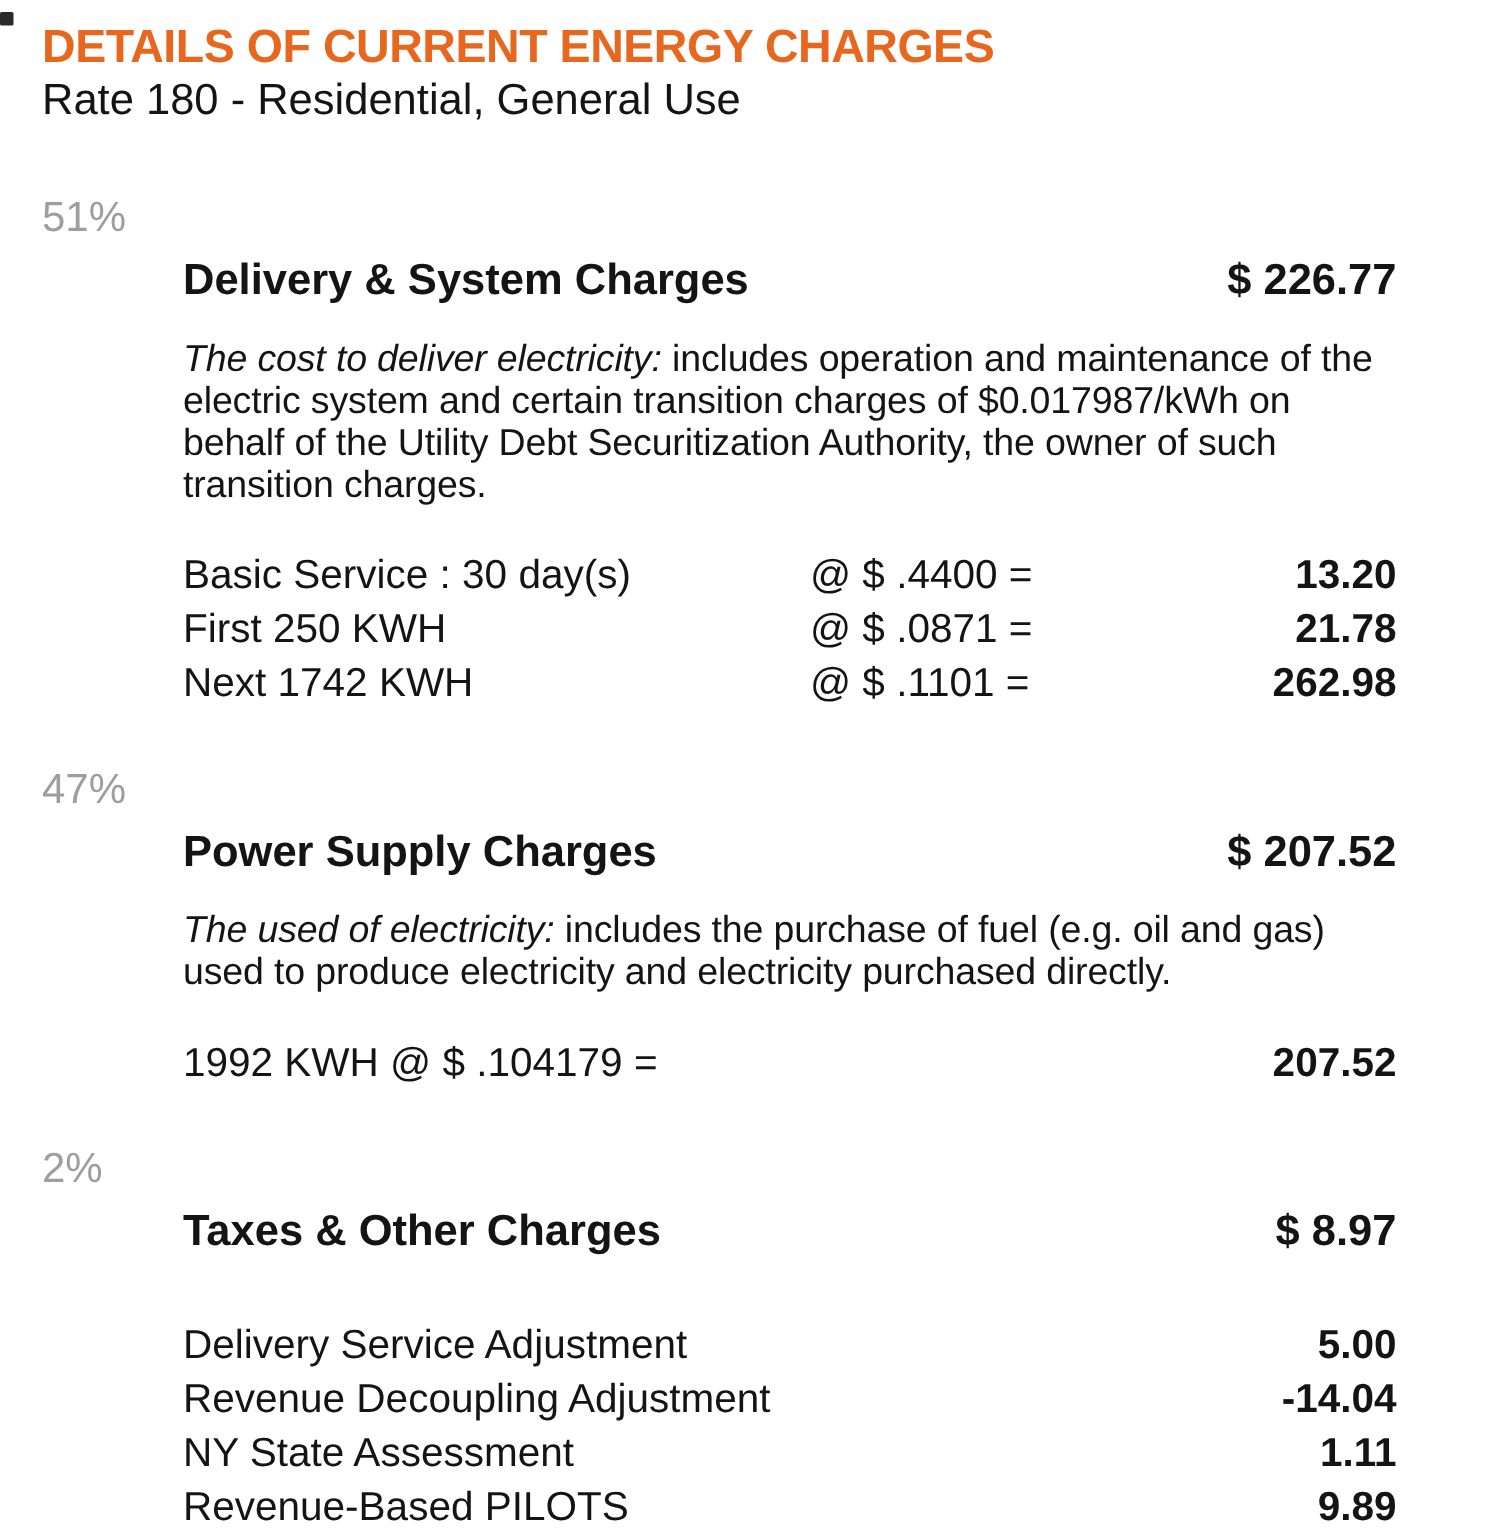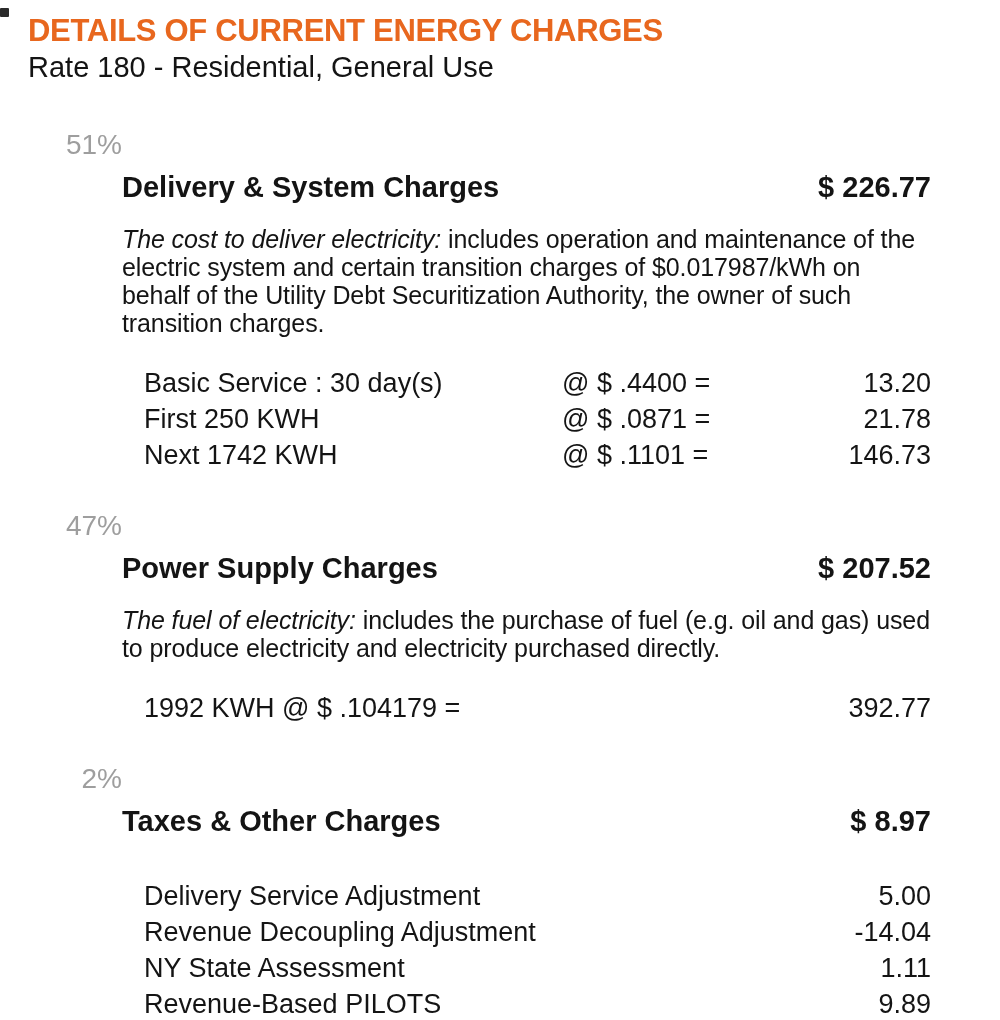--- a/index.html
+++ b/index.html
@@ -47,21 +47,20 @@
     grid-template-columns: 94px 1fr;
     margin-top: 44px;
   }
   .section.sec-2 { margin-top: 36px; }
   .section.sec-3 { margin-top: 36px; }
   .section.total-row { margin-top: 36px; }
   .pct {
     font-size: 28px;
     line-height: 34px;
     color: var(--gray);
-    text-align: right;
   }
   .sec-body { min-width: 0; }
   .sec-head {
     display: flex;
     align-items: baseline;
     font-size: 29px;
     line-height: 34px;
     font-weight: bold;
   }
   .sec-amount { margin-left: auto; white-space: nowrap; margin-top: 42px; }
@@ -72,24 +71,24 @@
     max-width: 836px;
     letter-spacing: -0.1px;
   }
   .sec-desc em { font-style: italic; }
   .line-items {
     margin-top: 28px;
     font-size: 27px;
     line-height: 36px;
   }
   .sec-3 .line-items { margin-top: 40px; }
-  .line-item { display: flex; margin-left: 22px; }
+  .line-item { display: flex; }
   .li-label { min-width: 418px; white-space: nowrap; }
   .li-rate { white-space: nowrap; }
-  .li-value { margin-left: auto; text-align: center; white-space: nowrap; }
+  .li-value { margin-left: auto; text-align: center; white-space: nowrap; font-weight: bold; }
   .footer-line {
     margin-top: 24px;
     margin-left: 0;
     font-size: 29px;
     line-height: 34px;
     font-weight: bold;
     white-space: nowrap;
   }
 </style>
 </head>
@@ -119,39 +118,39 @@
 
   <div class="line-item">
     <span class="li-label">First 250 KWH</span>
     <span class="li-rate">@ $ .0871 =</span>
     <span class="li-value">21.78</span>
   </div>
 
   <div class="line-item">
     <span class="li-label">Next 1742 KWH</span>
     <span class="li-rate">@ $ .1101 =</span>
-    <span class="li-value">146.73</span>
+    <span class="li-value">262.98</span>
   </div>
 </div>
     </div>
   </div>
 
   <div class="section sec-2">
     <div class="pct">47%</div>
     <div class="sec-body">
       <div class="sec-head">
         <span>Power Supply Charges</span>
         <span class="sec-amount">$ 207.52</span>
       </div>
-      <div class="sec-desc"><em>The fuel of electricity:</em> <span>includes the purchase of fuel (e.g. oil and gas) used to produce electricity and electricity purchased directly.</span></div>
+      <div class="sec-desc"><em>The used of electricity:</em> <span>includes the purchase of fuel (e.g. oil and gas) used to produce electricity and electricity purchased directly.</span></div>
       <div class="line-items">
   <div class="line-item">
     <span class="li-label">1992 KWH @ $ .104179 =</span>
     <span class="li-rate"></span>
-    <span class="li-value">392.77</span>
+    <span class="li-value">207.52</span>
   </div>
 </div>
     </div>
   </div>
 
   <div class="section sec-3">
     <div class="pct">2%</div>
     <div class="sec-body">
       <div class="sec-head">
         <span>Taxes &amp; Other Charges</span>

